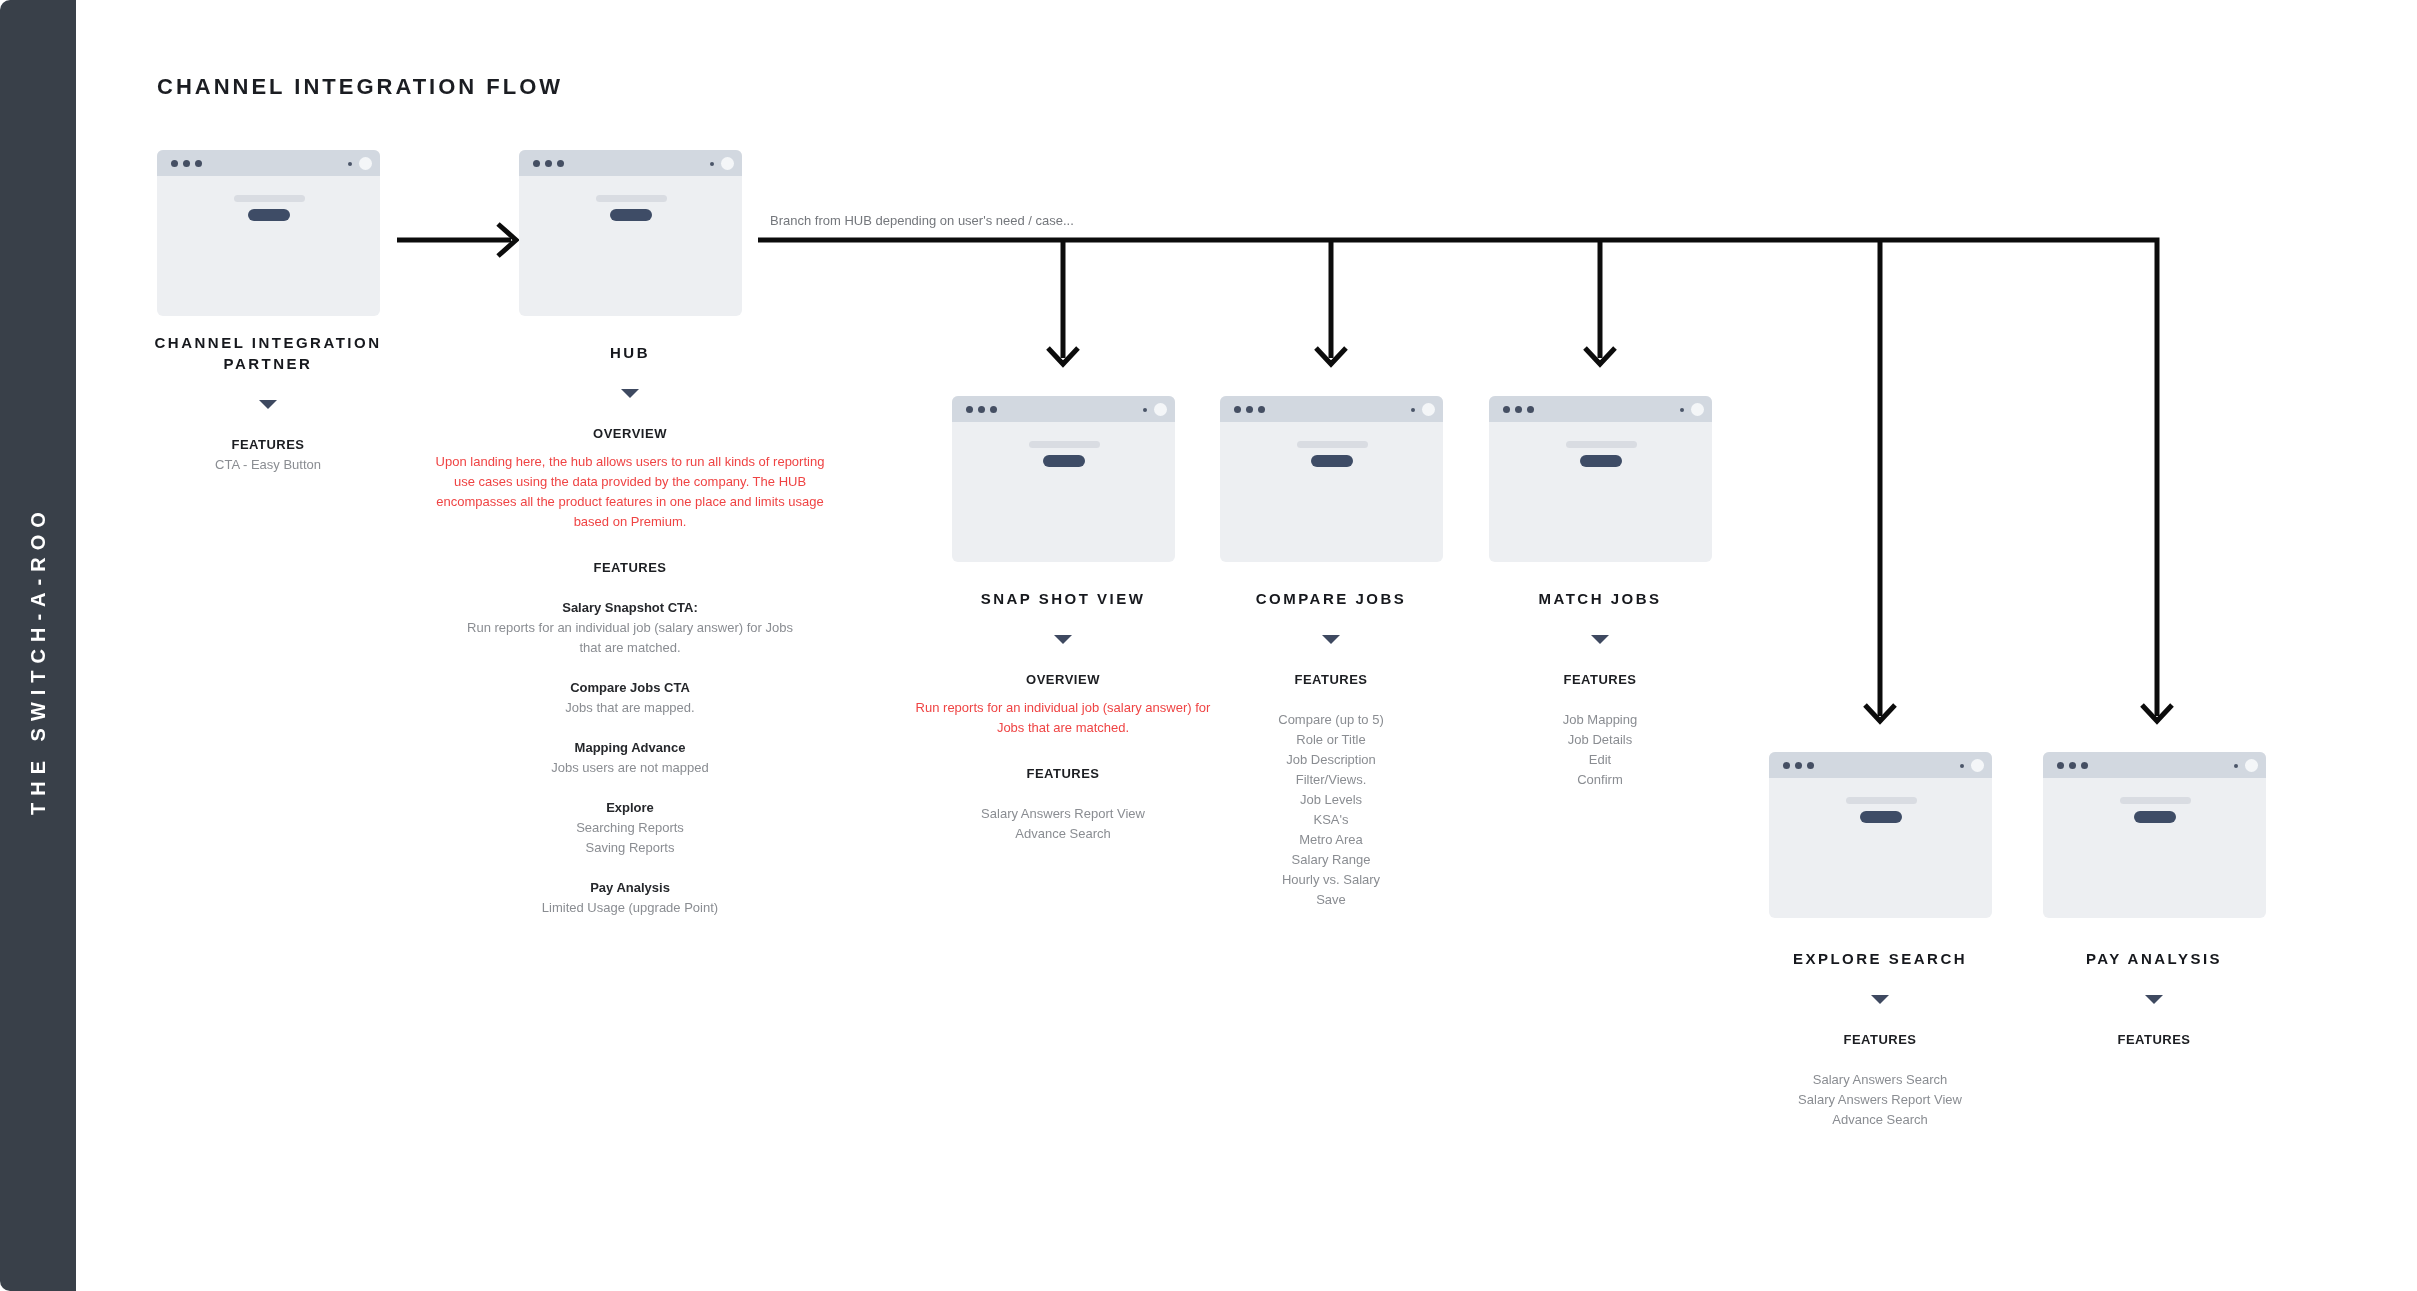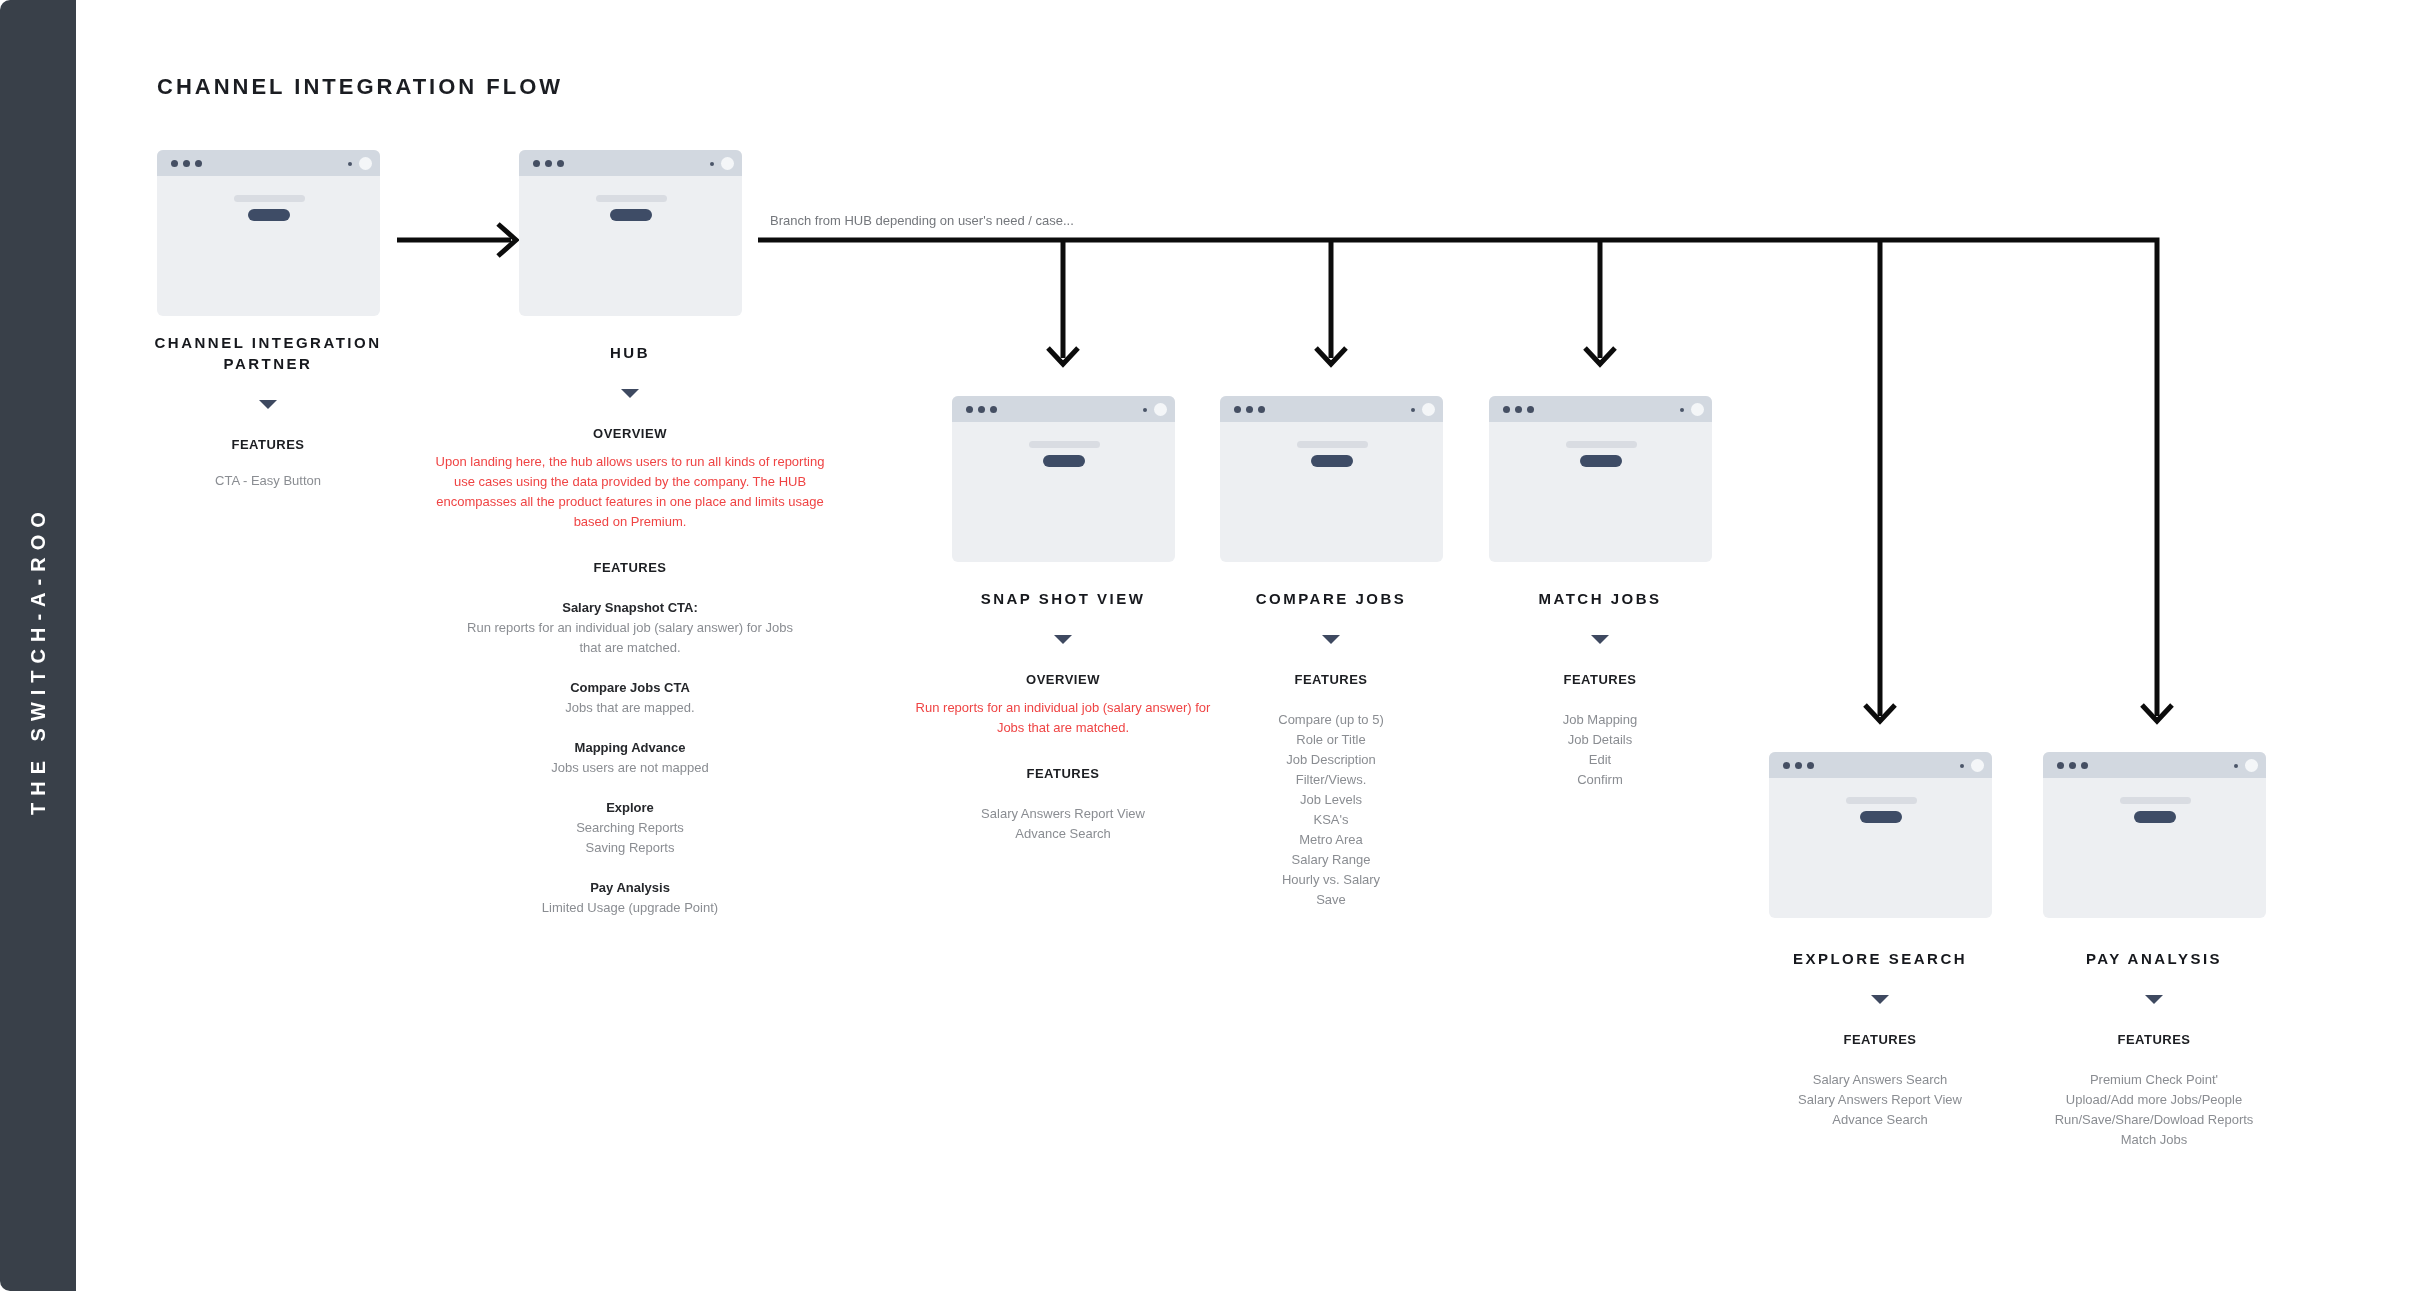--- a/index.html
+++ b/index.html
@@ -63,21 +63,21 @@
     border-left:9px solid transparent;border-right:9px solid transparent;
     border-top:9px solid #3e4960;
   }
   .sec-heading{
     margin-top:26px;font-size:13px;font-weight:bold;letter-spacing:.5px;color:#1c1e22;line-height:20px;
   }
   .para{
     margin-top:8px;font-size:13px;color:#ef4444;line-height:20px;
   }
   .items{margin-top:20px;}
-  .items.tight{margin-top:16px;}
+  .items.tight{margin-top:0;}
   .item{font-size:13px;color:#8a8d92;line-height:20px;}
   .group{margin-top:20px;}
   .group.first{margin-top:15px;}
   .group-name{font-size:13px;font-weight:bold;color:#26282c;line-height:20px;}
   .line{font-size:13px;color:#8a8d92;line-height:20px;white-space:nowrap;}
   
   .branch-label{
     position:absolute;left:770px;top:213px;font-size:13px;color:#74777c;
   }
   
@@ -291,21 +291,15 @@
       <div class="item">Salary Answers Search</div>
       <div class="item">Salary Answers Report View</div>
       <div class="item">Advance Search</div>
     </div>
   </div>
 
   <div class="node-text" style="left:1994px;top:948px;width:320px">
     <div class="node-title">PAY ANALYSIS</div>
     <div class="tri"></div>
     <div class="sec-heading">FEATURES</div>
-    <div class="items">
-      <div class="item">Premium Check Point'</div>
-      <div class="item">Upload/Add more Jobs/People</div>
-      <div class="item">Run/Save/Share/Dowload Reports</div>
-      <div class="item">Match Jobs</div>
-    </div>
   </div>
 
 </div>
 
 </body></html>

